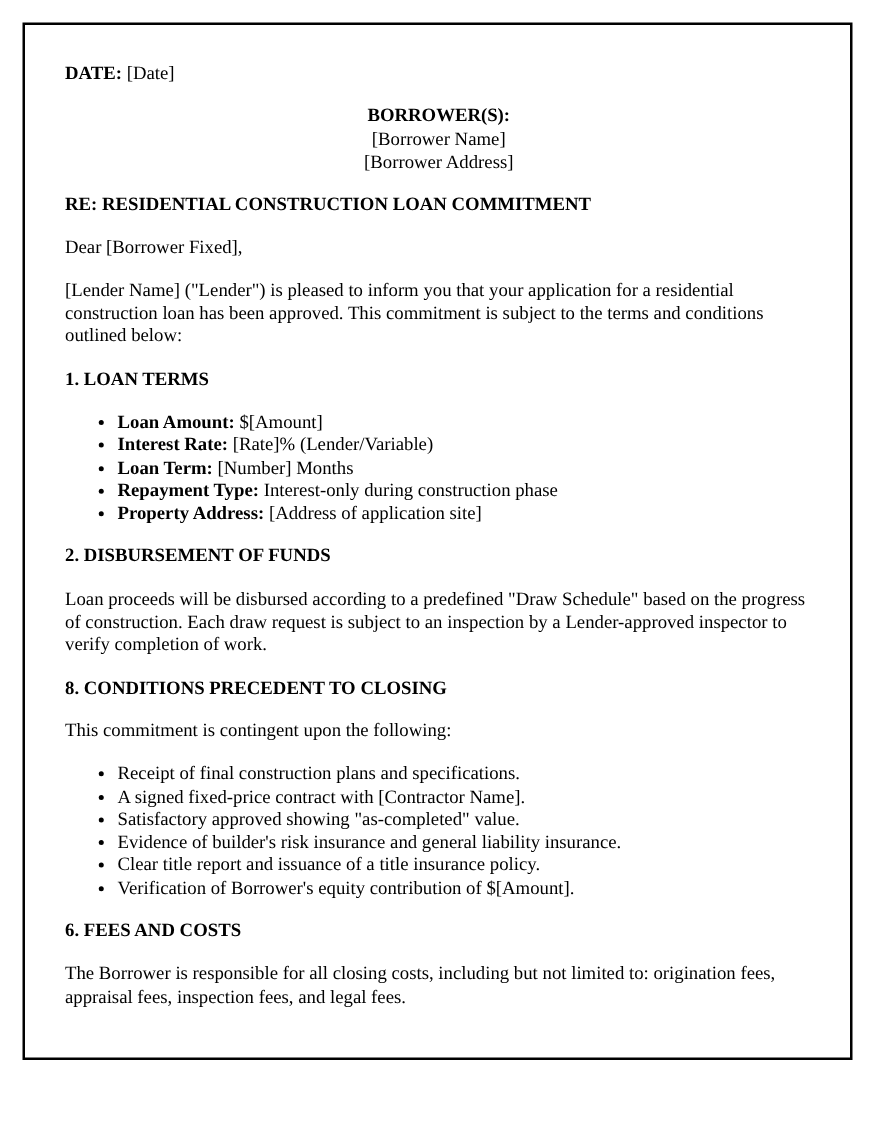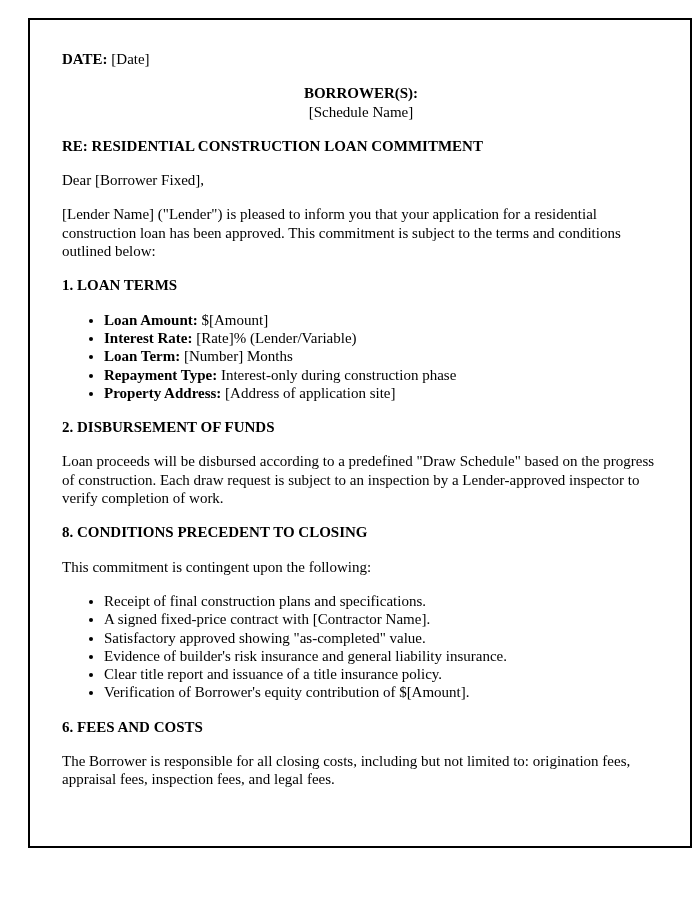--- a/index.html
+++ b/index.html
@@ -12,21 +12,21 @@
     background: #ffffff;
     position: relative;
     overflow: hidden;
     font-family: "Liberation Serif", "DejaVu Serif", serif;
     font-size: 15px;
     line-height: 1.22;
     color: #000000;
   }
   .page {
     position: absolute;
-    left: 28px;
+    left: 18px;
     top: 18px;
     width: 664px;
     height: 830px;
     border: 2px solid #000000;
     box-sizing: border-box;
     background: #ffffff;
   }
   .content {
     box-sizing: content-box;
     padding: 30px 30px 0 32px;
@@ -59,21 +59,22 @@
 </head>
 <body>
 
 <div class="page">
   <div class="content">
 
     <p class="para"><strong>DATE:</strong><span> [Date]</span></p>
 
     <div class="para">
       <div class="block-line bold">BORROWER(S):</div>
-      <div class="block-line">[Schedule Name]</div>
+      <div class="block-line">[Borrower Name]</div>
+      <div class="block-line">[Borrower Address]</div>
     </div>
 
     <p class="para bold">RE: RESIDENTIAL CONSTRUCTION LOAN COMMITMENT</p>
 
     <p class="para">Dear [Borrower Fixed],</p>
 
     <p class="para">[Lender Name] ("Lender") is pleased to inform you that your application for a residential construction loan has been approved. This commitment is subject to the terms and conditions outlined below:</p>
 
     <p class="para bold">1. LOAN TERMS</p>
     <ul class="bullets">

